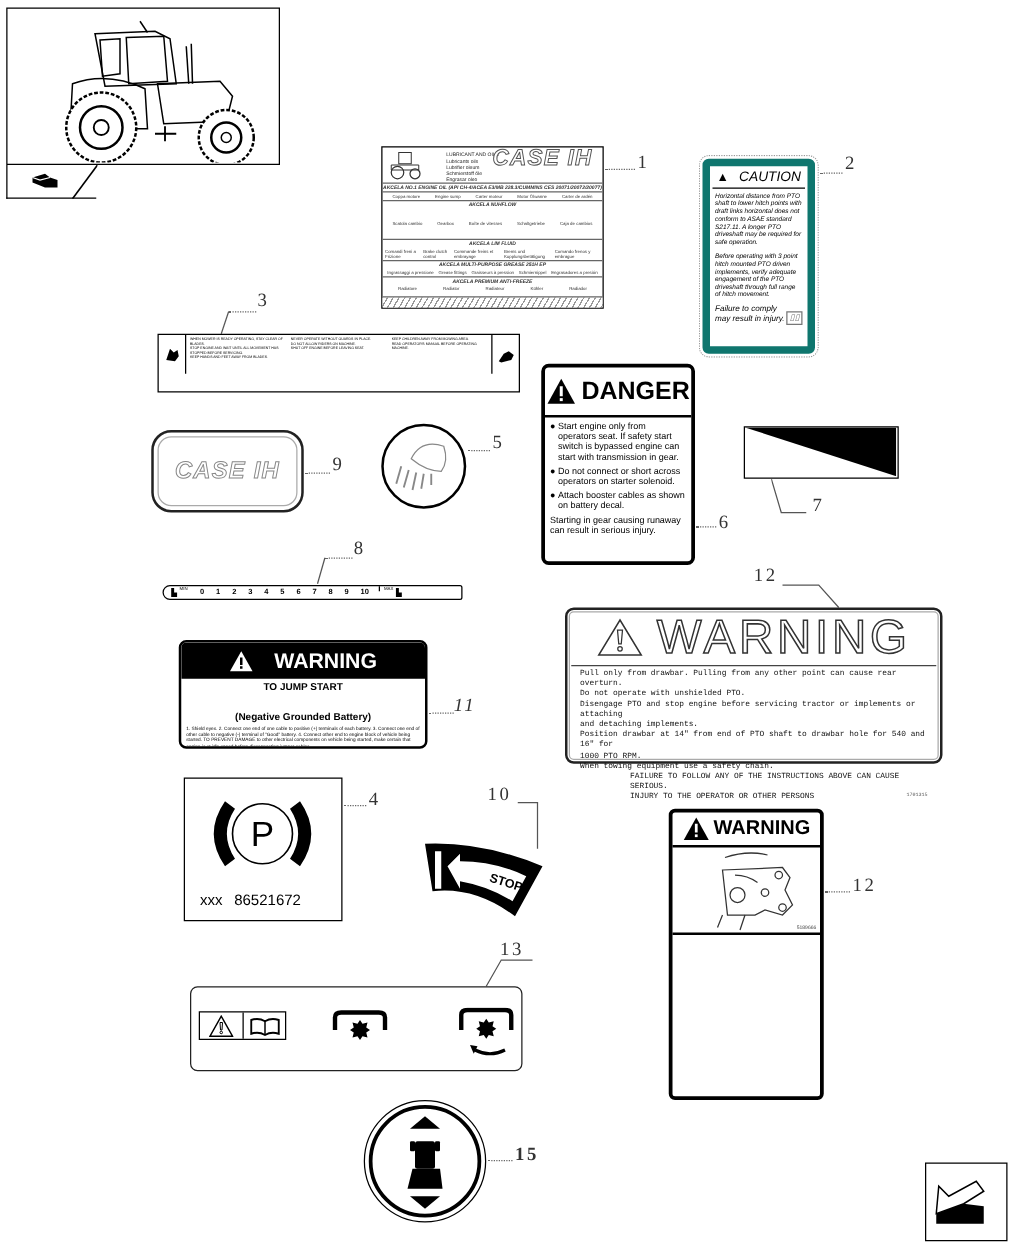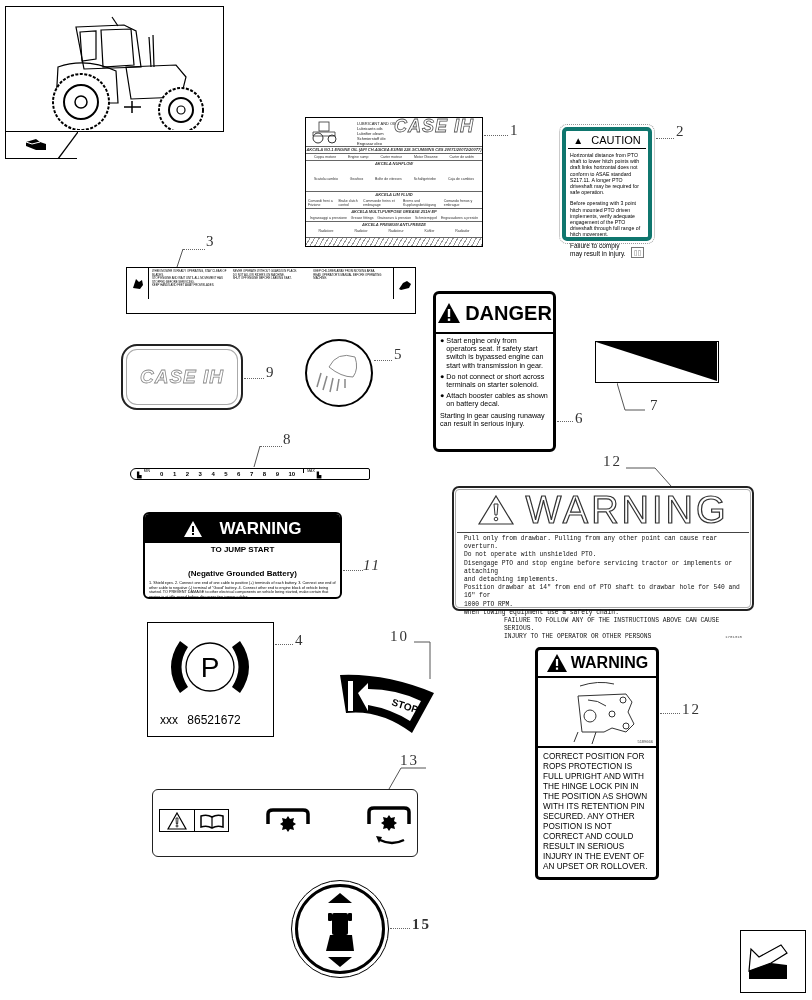--- a/index.html
+++ b/index.html
@@ -15,21 +15,21 @@
   #thumb { left: 5px; top: 6px; width: 219px; height: 126px; border: 1.5px solid #000; }
   #thumb-tab { left: 5px; top: 132px; width: 72px; height: 27px; border-left: 1.5px solid #000; border-bottom: 1.5px solid #000; }
 
   
   #lube { left: 305px; top: 117px; width: 178px; height: 130px; border: 1.5px solid #000; font-size: 3.5px; line-height: 4px; color: #333; }
   #lube .row { border-top: 1px solid #666; display: flex; justify-content: space-around; align-items: center; padding: 1px 2px; }
   #lube .hdr { font-style: italic; font-weight: bold; text-align: center; font-size: 4px; padding: 1px 0; }
   #lube .brand { position: absolute; right: 8px; top: 6px; font-size: 18px; font-weight: bold; font-style: italic; color: #fff; -webkit-text-stroke: 0.8px #555; letter-spacing: 1px; }
 
   
-  #caution { left: 562px; top: 127px; width: 90px; height: 114px; border: 4px solid #0f766e; border-radius: 5px; outline: 1px dotted #999; outline-offset: 2px; padding: 2px; }
+  #caution { left: 562px; top: 127px; width: 90px; height: 156px; border: 6px solid #0f766e; border-radius: 5px; outline: 1px dotted #999; outline-offset: 2px; padding: 2px; font-style: italic; }
   #caution .title { border-bottom: 1.5px solid #000; font-size: 11px; text-align: center; padding: 1px 0 2px; }
   #caution .body { font-size: 5.2px; line-height: 6.2px; padding: 3px 2px; }
   #caution .fail { font-size: 6.5px; line-height: 8px; margin-top: 4px; }
 
   
   #danger3 { left: 126px; top: 267px; width: 290px; height: 47px; border: 1.5px solid #000; }
   #danger3 .title { height: 13px; border-bottom: 1.5px solid #000; text-align: center; font-size: 10px; line-height: 12px; letter-spacing: 1px; }
 
   
   #danger6 { left: 433px; top: 291px; width: 123px; height: 161px; border: 3px solid #000; border-radius: 6px; }
@@ -239,21 +239,21 @@
       </svg>
     <span>DANGER</span>
   </div>
   <div class="body">
     <div class="bul">
         <span>●</span>
         <span>Start engine only from operators seat. If safety start switch is bypassed engine can start with transmission in gear.</span>
       </div>
     <div class="bul">
         <span>●</span>
-        <span>Do not connect or short across terminals on starter solenoid.</span>
+        <span>Do not connect or short across operators on starter solenoid.</span>
       </div>
     <div class="bul">
         <span>●</span>
         <span>Attach booster cables as shown on battery decal.</span>
       </div>
     <div>Starting in gear causing runaway can result in serious injury.</div>
   </div>
 </div>
 <div class="leader" style="left:557px; top:421px; width:16px;"></div>
 <div class="callout" style="left:575px; top:410px;">6</div>
@@ -381,21 +381,20 @@
         <circle cx="85" cy="22" r="3"></circle>
           <circle cx="74" cy="36" r="3"></circle>
           <circle cx="88" cy="48" r="3"></circle>
         <circle cx="52" cy="38" r="6"></circle>
         <path d="M50 22 Q60 22 68 28"></path>
         <path d="M40 54 L36 64 M58 54 L54 66"></path>
       </g>
     </svg>
     <span style="position:absolute; right:3px; bottom:2px; font-size:4px; color:#444;">5189666</span>
   </div>
-  <div class="body">CORRECT POSITION FOR ROPS PROTECTION IS FULL UPRIGHT AND WITH THE HINGE LOCK PIN IN THE POSITION AS SHOWN WITH ITS RETENTION PIN SECURED. ANY OTHER POSITION IS NOT CORRECT AND COULD RESULT IN SERIOUS INJURY IN THE EVENT OF AN UPSET OR ROLLOVER.</div>
 </div>
 <div class="leader" style="left:660px; top:713px; width:20px;"></div>
 <div class="callout" style="left:682px; top:701px;">12</div>
 
 <div class="callout" style="left:400px; top:752px;">13</div>
 <svg class="abs" style="left:388px; top:767px;" width="40" height="24">
     <path d="M38 1 L13 1 L1 22" stroke="#555" stroke-width="1" fill="none"></path>
   </svg>
 <div class="abs" style="left:152px; top:789px; width:266px; height:68px; border:1.5px solid #222; border-radius:6px;">
   <div style="position:absolute; left:6px; top:19px; width:70px; height:23px; border:1.5px solid #000; display:flex;">

